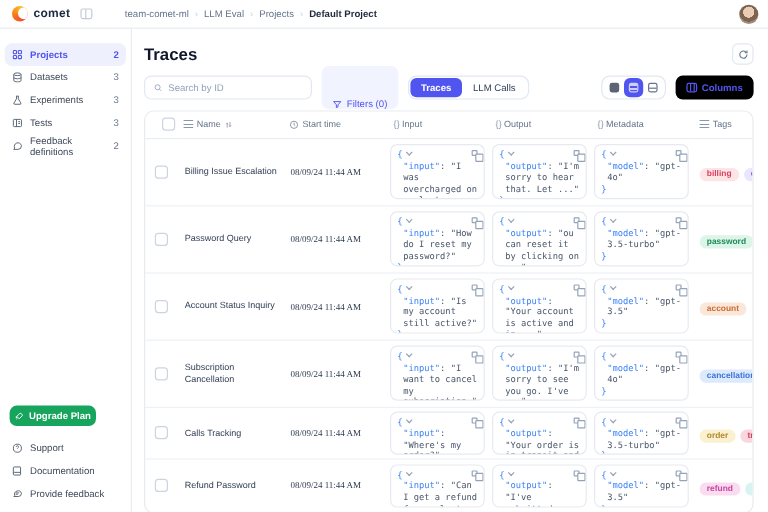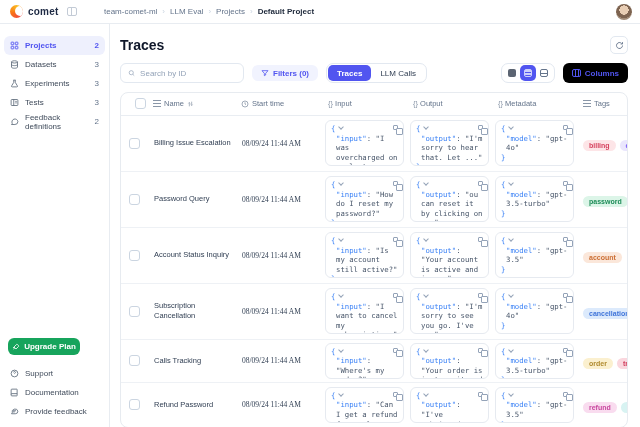--- a/index.html
+++ b/index.html
@@ -40,27 +40,27 @@
     font-size:8px; font-weight:600; cursor:pointer; }
 
   
   .main { position:absolute; left:110px; top:24px; right:0; bottom:0; padding:0 12px 0 10px; }
   .title-row { display:flex; align-items:center; justify-content:space-between; margin-top:12px; }
   .page-title { font-size:14px; font-weight:700; color:#0f172a; }
   .icon-btn { width:18px; height:18px; border:1px solid #e2e8f0; border-radius:5px; background:#fff;
     display:flex; align-items:center; justify-content:center; color:#64748b; cursor:pointer; }
 
   .toolbar { display:flex; align-items:center; gap:8px; margin-top:9px; height:20px; }
-  .search-box { display:flex; align-items:center; gap:5px; width:124px; height:20px;
+  .search-box { display:flex; align-items:center; gap:5px; width:140px; height:20px;
     border:1px solid #e2e8f0; border-radius:6px; background:#fff; padding:0 7px; }
   .search-box input { border:none; outline:none; width:100%; font-size:8px; color:#334155;
     font-family:inherit; background:transparent; }
   .search-box input::placeholder { color:#94a3b8; }
-  .filters-btn { display:flex; align-items:center; gap:4px; height:16px; padding:0 9px;
-    background:#f1f3fe; color:#5155f0; border:none; border-radius:6px; font-size:8px; font-weight:700; cursor:pointer; }
+  .filters-btn { display:flex; align-items:flex-end; gap:4px; height:36px; padding:0 9px;
+    background:#f1f3fe; color:#5155f0; border:none; border-radius:6px; font-size:8px; font-weight:400; cursor:pointer; }
   .seg { display:flex; align-items:center; border:1px solid #e2e8f0; border-radius:7px; background:#fff;
     padding:1px; height:20px; }
   .seg-item { height:16px; display:flex; align-items:center; padding:0 9px; border-radius:5px;
     font-size:8px; color:#334155; cursor:pointer; }
   .seg-item.active { background:#5155f0; color:#fff; font-weight:600; }
   .toolbar-right { margin-left:auto; display:flex; align-items:center; gap:8px; }
   .density-group { display:flex; align-items:center; border:1px solid #e2e8f0; border-radius:7px;
     background:#fff; height:20px; padding:0 2px; }
   .density-btn { width:16px; height:16px; display:flex; align-items:center; justify-content:center;
     border-radius:5px; cursor:pointer; }

